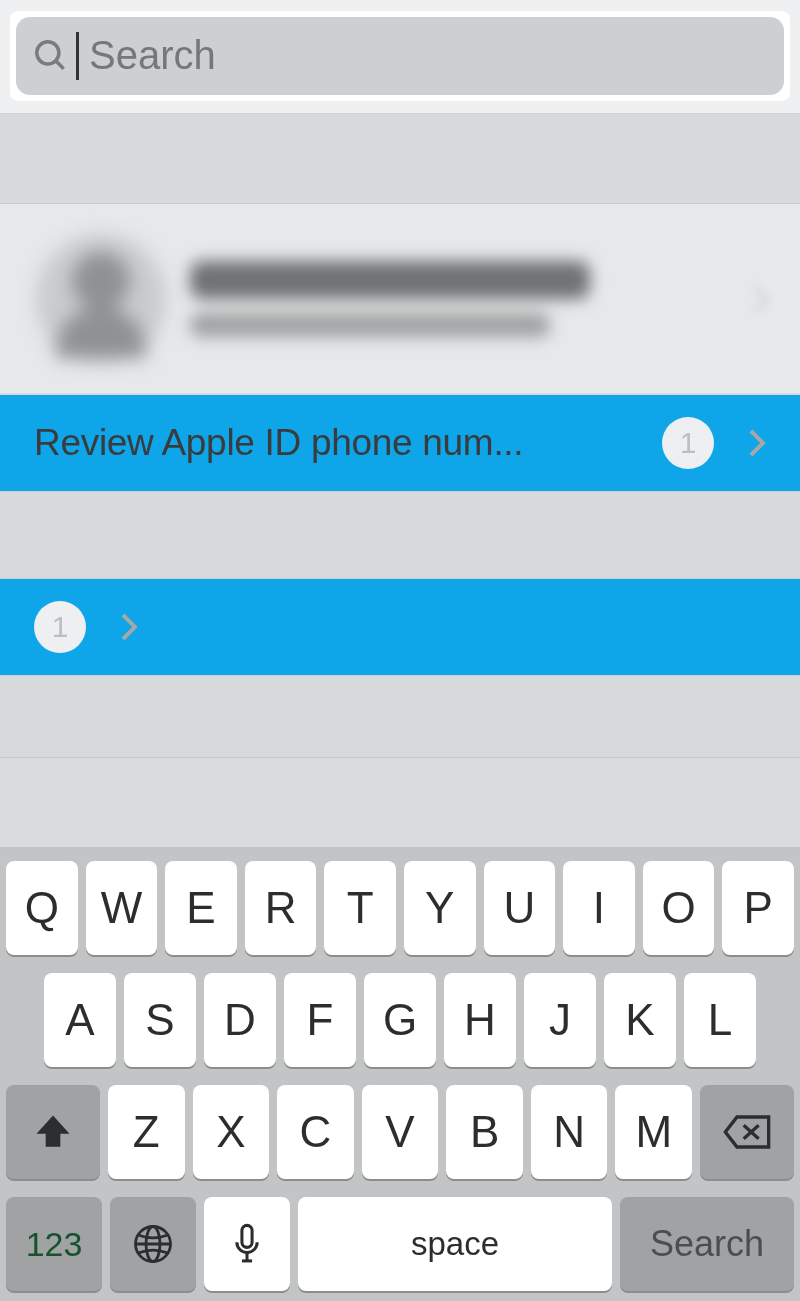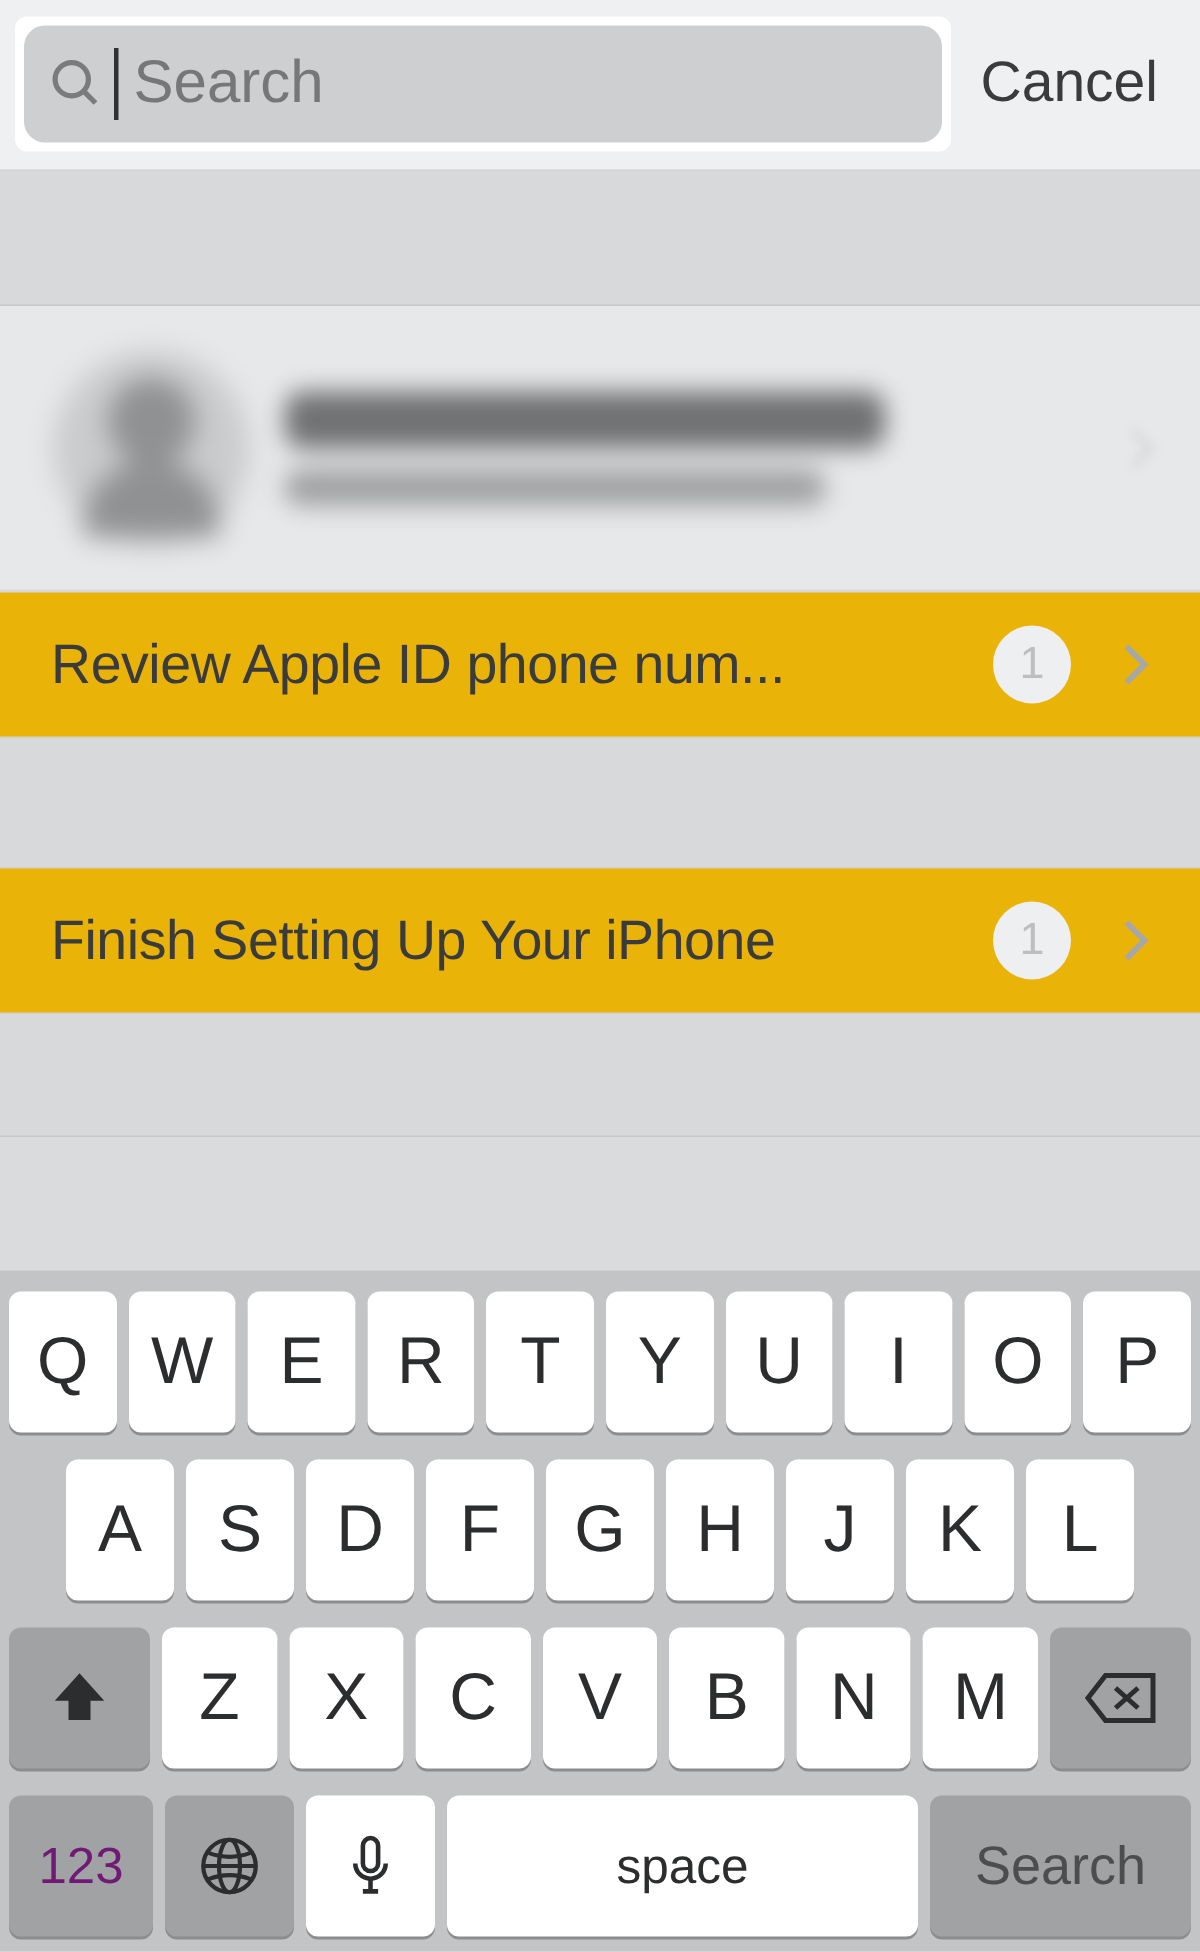--- a/index.html
+++ b/index.html
@@ -18,59 +18,58 @@
 .spacer-top { height: 90px; background: #d7d9da; border-bottom: 1px solid #c7c8c9; }
 .profile { background: #e7e8e9; height: 190px; padding: 16px 36px; display: flex; align-items: center; gap: 24px; border-bottom: 1px solid #d8d9da; position: relative; }
 .avatar { width: 130px; height: 130px; border-radius: 50%; background: #c9cbcc; filter: blur(9px); flex: none; }
 .avatar::before { content:""; display:block; width:58px; height:58px; border-radius:50%; background:#8f9192; position:relative; top:18px; left:36px; }
 .avatar::after { content:""; display:block; width:90px; height:50px; border-radius:42px 42px 0 0; background:#8f9192; position:relative; top:16px; left:20px; }
 .ptext { filter: blur(8px); }
 .pname { width: 400px; height: 38px; background: #6f7172; border-radius: 12px; margin-bottom: 14px; }
 .psub { width: 360px; height: 24px; background: #9ea0a1; border-radius: 10px; }
 .prof-chev { position:absolute; right:30px; top:50%; transform:translateY(-50%); filter: blur(4px); opacity:.25; }
 
-.row { background: #eab308; height: 98px; display: flex; align-items: center; padding: 0 34px 0 34px; gap: 20px; border-top: 1px solid #cfd0d1; border-bottom: 1px solid #cfd0d1; }
+.row { background: #0ea5e9; height: 98px; display: flex; align-items: center; padding: 0 34px 0 34px; gap: 20px; border-top: 1px solid #cfd0d1; border-bottom: 1px solid #cfd0d1; }
 .row-top { border-top: 1px solid #d7d8d9; }
 .row-label { font-size: 37px; color: #3a3b3c; flex: 1; white-space: nowrap; overflow: hidden; text-overflow: ellipsis; letter-spacing: -0.3px; }
 .badge { width: 52px; height: 52px; border-radius: 50%; background: #eeeff0; color: #bdbebf; font-size: 30px; display: flex; align-items: center; justify-content: center; margin-right: 14px; }
 .chev { flex: none; }
 
 .spacer-mid { height: 86px; background: #d7d9da; }
 .spacer-sm { height: 82px; background: #d7d9da; border-bottom: 1px solid #c7c8c9; }
 
 
 .keyboard { position: absolute; left: 0; right: 0; bottom: 0; background: #c2c4c5; padding: 14px 6px 10px 6px; }
 .kb-row { display: flex; gap: 8px; margin-bottom: 18px; justify-content: center; }
 .kb-row:last-child { margin-bottom: 0; }
 .key { background: #fff; border-radius: 8px; height: 94px; flex: 1; display: flex; align-items: center; justify-content: center; font-size: 44px; color: #2c2d2e; box-shadow: 0 2px 0 rgba(0,0,0,0.28); font-weight: 400; }
 .key-dark { background: #a0a2a4; }
 .key-fn { flex: none; width: 94px; }
 .key-shift svg, .key-del svg { display: block; }
 .bottom-row { gap: 8px; }
-.key-123 { flex: none; width: 96px; font-size: 34px; color:#701a75; }
+.key-123 { flex: none; width: 96px; font-size: 34px; color:#14532d; }
 .key-globe, .key-mic { flex: none; width: 86px; }
 .key-space { flex: 3.1; font-size: 33px; }
 .key-search { flex: none; width: 174px; font-size: 36px; color: #4c4d4e; }
 .indent-left, .indent-right { flex: none; width: 30px; }
 </style>
 </head>
 <body>
 
 <div class="header">
   <div class="search-wrap">
     <div class="search-field">
       <svg width="38" height="38" viewBox="0 0 24 24" fill="none" stroke="#7a7b7c" stroke-width="2.2">
           <circle cx="10" cy="10" r="7"></circle>
           <line x1="20" y1="20" x2="15" y2="15"></line>
         </svg>
       <span class="cursor"></span>
       <span class="search-placeholder">Search</span>
     </div>
   </div>
-  <span class="cancel">Cancel</span>
 </div>
 
 <div class="spacer-top"></div>
 
 <div class="profile">
   <div class="avatar"></div>
   <div class="ptext">
     <div class="pname"></div>
     <div class="psub"></div>
   </div>
@@ -83,21 +82,20 @@
   <span class="row-label">Review Apple ID phone num...</span>
   <span class="badge">1</span>
   <svg class="chev" width="18" height="30" viewBox="0 0 12 20" fill="none" stroke="#a6a7a8" stroke-width="2.6">
       <polyline points="2,2 10,10 2,18"></polyline>
     </svg>
 </div>
 
 <div class="spacer-mid"></div>
 
 <div class="row">
-  <span class="row-label">Finish Setting Up Your iPhone</span>
   <span class="badge">1</span>
   <svg class="chev" width="18" height="30" viewBox="0 0 12 20" fill="none" stroke="#a6a7a8" stroke-width="2.6">
       <polyline points="2,2 10,10 2,18"></polyline>
     </svg>
 </div>
 
 <div class="spacer-sm"></div>
 
 <div class="keyboard">
   <div class="kb-row">

